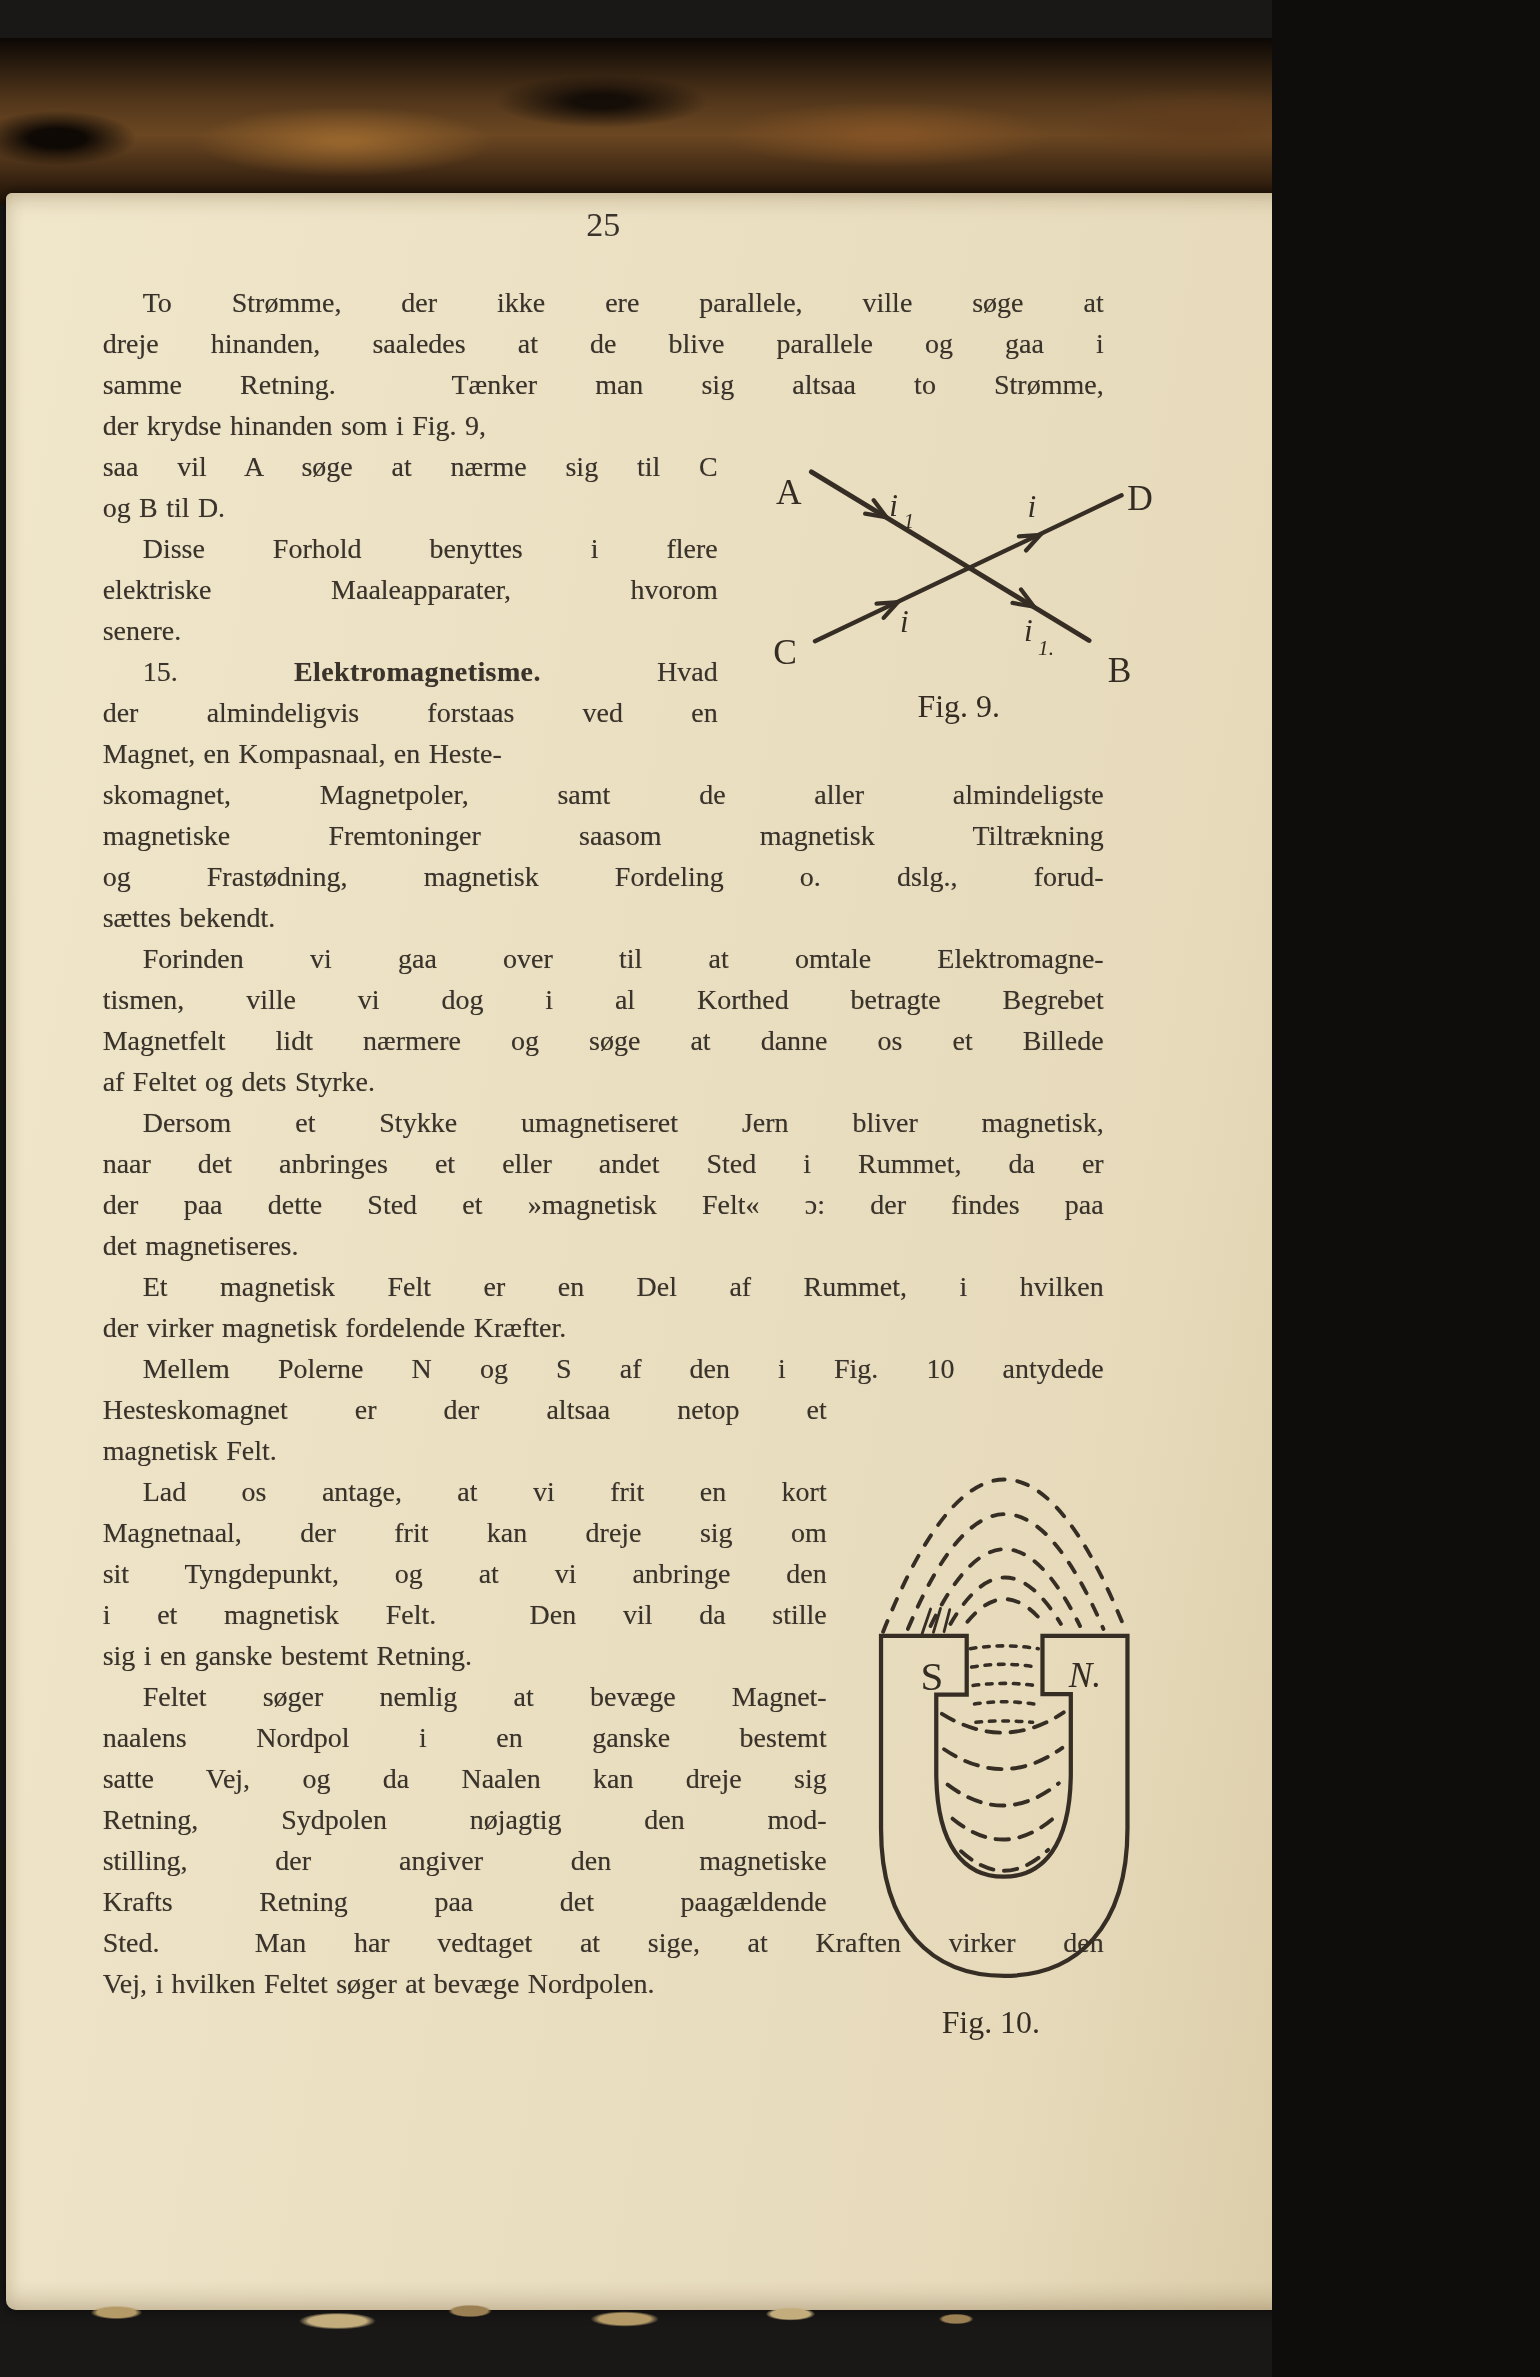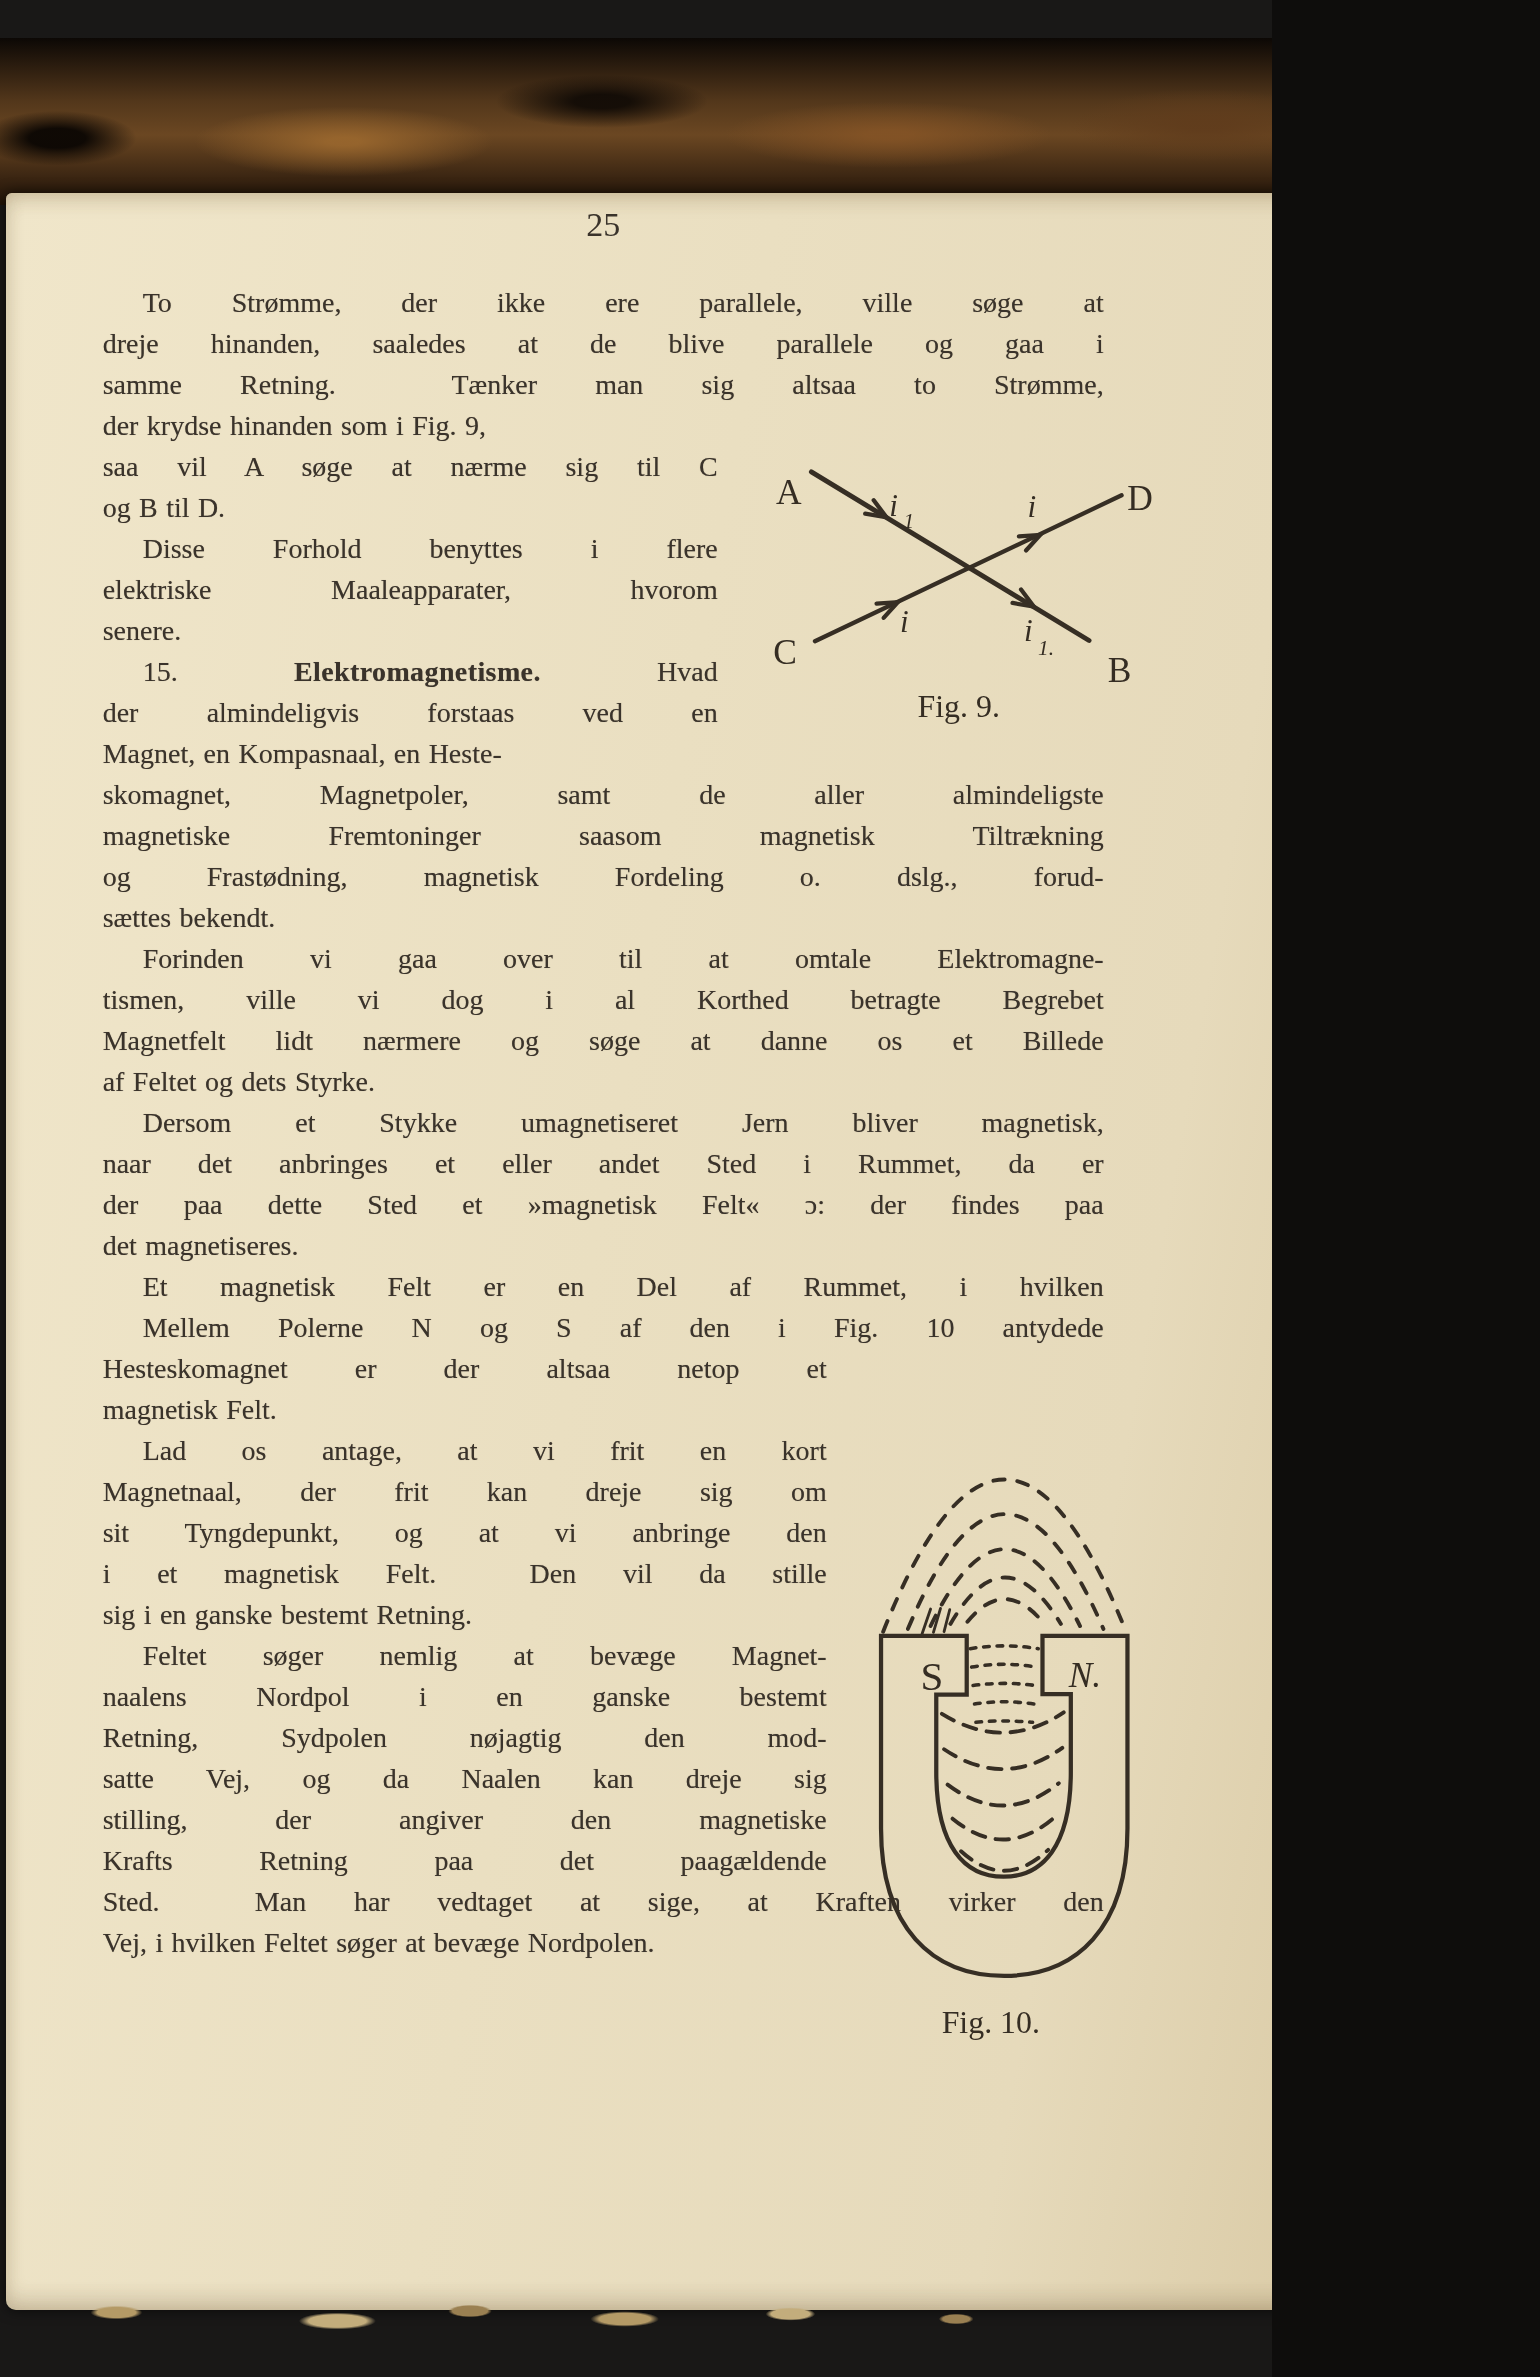--- a/index.html
+++ b/index.html
@@ -109,32 +109,33 @@
         <div class="line full">sættes bekendt.</div>
         <div class="line full j ind">Forinden vi gaa over til at omtale Elektromagne-</div>
         <div class="line full j">tismen, ville vi dog i al Korthed betragte Begrebet</div>
         <div class="line full j">Magnetfelt lidt nærmere og søge at danne os et Billede</div>
         <div class="line full">af Feltet og dets Styrke.</div>
         <div class="line full j ind">Dersom et Stykke umagnetiseret Jern bliver magnetisk,</div>
         <div class="line full j">naar det anbringes et eller andet Sted i Rummet, da er</div>
         <div class="line full j">der paa dette Sted et »magnetisk Felt« ɔ: der findes paa</div>
         <div class="line full">det magnetiseres.</div>
         <div class="line full j ind">Et magnetisk Felt er en Del af Rummet, i hvilken</div>
+        <div class="line full">der virker magnetisk fordelende Kræfter.</div>
         <div class="line full j ind">Mellem Polerne N og S af den i Fig. 10 antydede</div>
         <div class="line n10 j">Hesteskomagnet er der altsaa netop et</div>
         <div class="line n10">magnetisk Felt.</div>
         <div class="line n10 j ind">Lad os antage, at vi frit en kort</div>
         <div class="line n10 j">Magnetnaal, der frit kan dreje sig om</div>
         <div class="line n10 j">sit Tyngdepunkt, og at vi anbringe den</div>
         <div class="line n10 j">i et magnetisk Felt.&nbsp; Den vil da stille</div>
         <div class="line n10">sig i en ganske bestemt Retning.</div>
         <div class="line n10 j ind">Feltet søger nemlig at bevæge Magnet-</div>
         <div class="line n10 j">naalens Nordpol i en ganske bestemt</div>
+        <div class="line n10 j">satte Vej, og da Naalen kan dreje sig</div>
         <div class="line n10 j">Retning, Sydpolen nøjagtig den mod-</div>
-        <div class="line n10 j">satte Vej, og da Naalen kan dreje sig</div>
         <div class="line n10 j">stilling, der angiver den magnetiske</div>
         <div class="line n10 j">Krafts Retning paa det paagældende</div>
         <div class="line full j">Sted.&nbsp; Man har vedtaget at sige, at Kraften virker den</div>
         <div class="line full">Vej, i hvilken Feltet søger at bevæge Nordpolen.</div>
       </div>
 
     <svg class="fig" style="left:731px;top:232px;" width="425" height="312" viewBox="0 0 600 440">
       <path class="figstroke" d="M105,66 L497,304"></path>
       <path class="figstroke thin" d="M110,305 L543,99"></path>
       <path class="figstroke thin" d="M181,125 L211,130 L193,106"></path>

